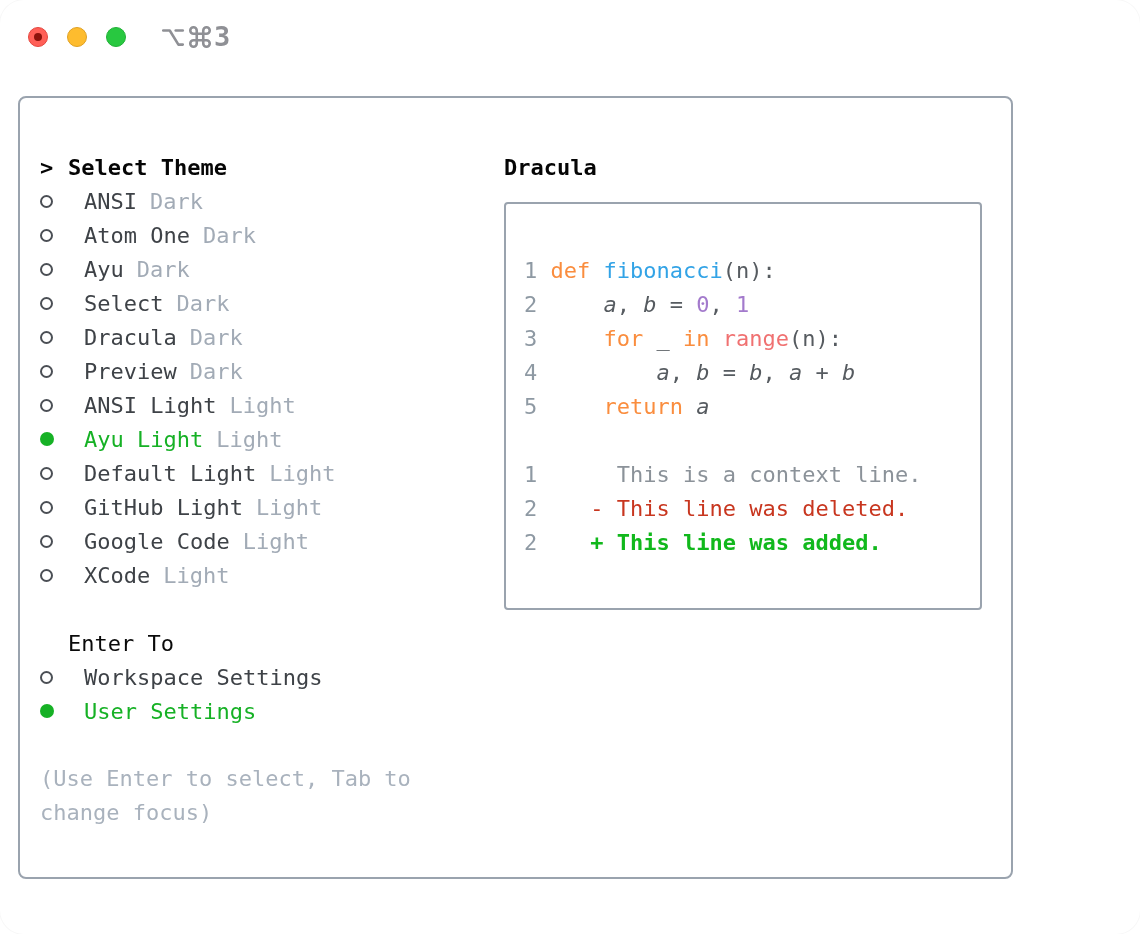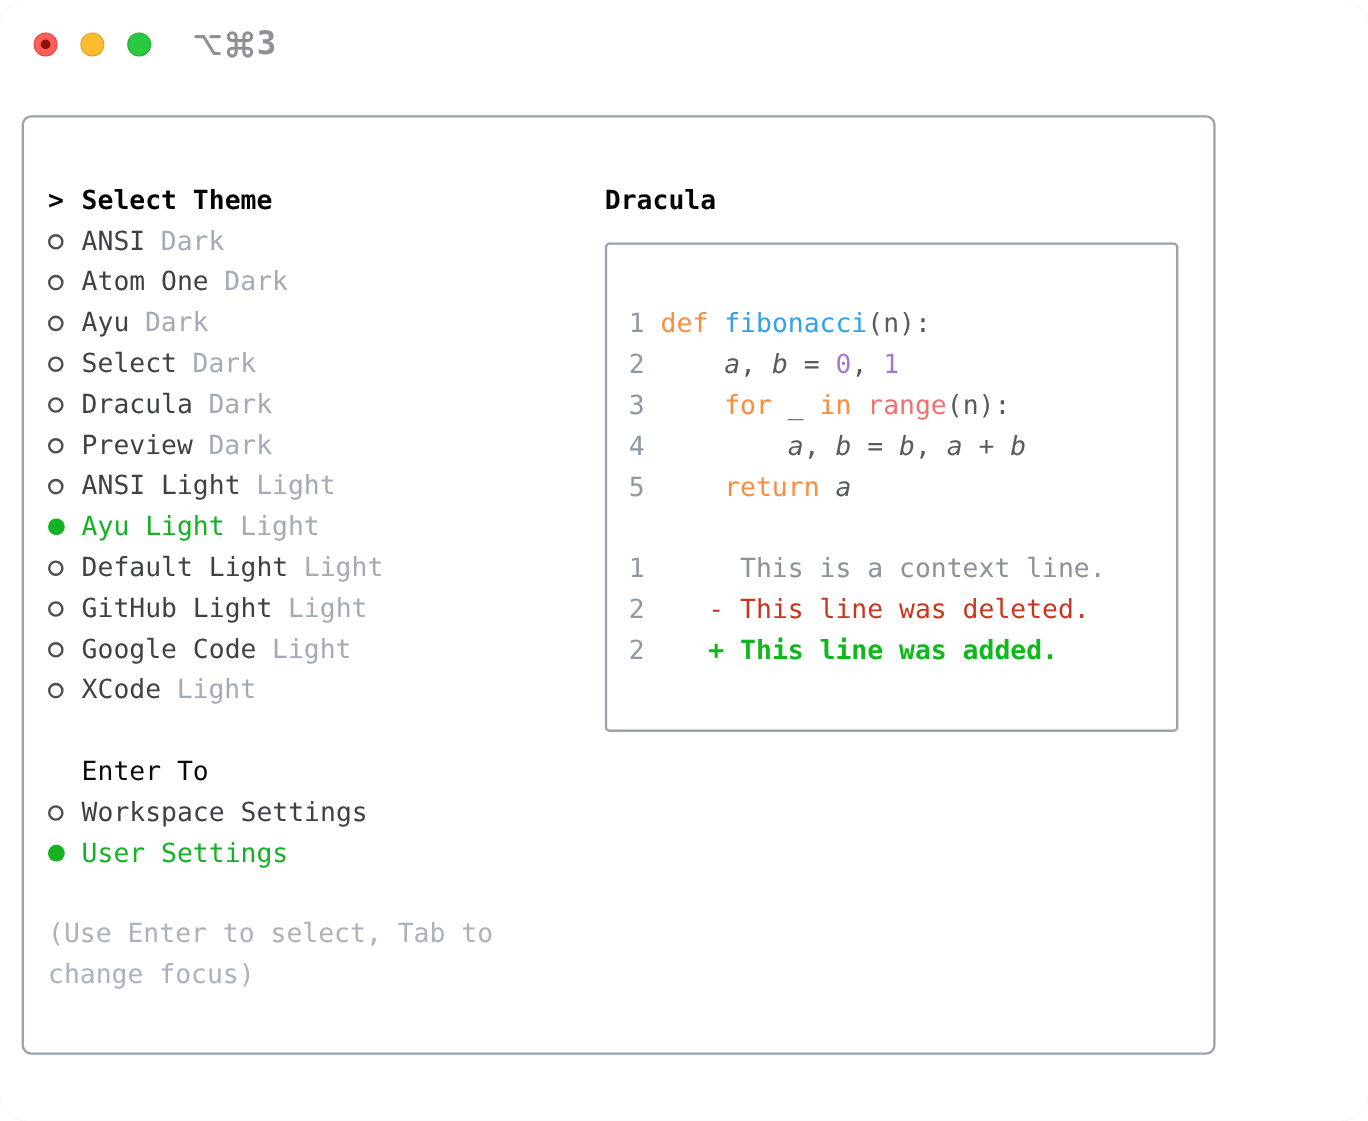--- a/index.html
+++ b/index.html
@@ -26,21 +26,21 @@
          display:flex;padding:52px 0 0 20px;}
   .left-col{width:464px;flex:none;}
   .right-col{flex:1;min-width:0;}
   .row{height:34px;display:flex;align-items:center;font-size:22px;white-space:pre;}
   .prefix{width:28px;flex:none;color:#050505;font-weight:bold;}
   .hdr{font-weight:bold;color:#050505;}
   .hdr-plain{color:#0a0a0a;}
   .radio{width:13px;height:13px;border-radius:50%;border:2px solid #4b4f55;box-sizing:border-box;
          flex:none;margin:0 15px 0 0;}
   .radio.sel{width:14px;height:14px;border:none;background:#16b125;margin-right:14px;}
-  .iname{color:#3e4247;}
+  .iname{color:#3e4247;margin-left:16px;}
   .iname.sel{color:#16b125;}
   .tag{color:#a2abb6;margin-left:13px;}
   .spacer{height:34px;}
   .help{font-size:22px;line-height:34px;color:#a9b2bd;max-width:420px;margin-top:34px;}
   
   .preview-box{margin-top:18px;width:478px;height:408px;box-sizing:border-box;
                border:2px solid #9aa3ae;border-radius:4px;background:#fff;
                padding:16px 0 0 18px;overflow:hidden;}
   .pline{height:34px;font-size:22px;white-space:pre;line-height:34px;}
   .lnum{color:#8e99a3;}

